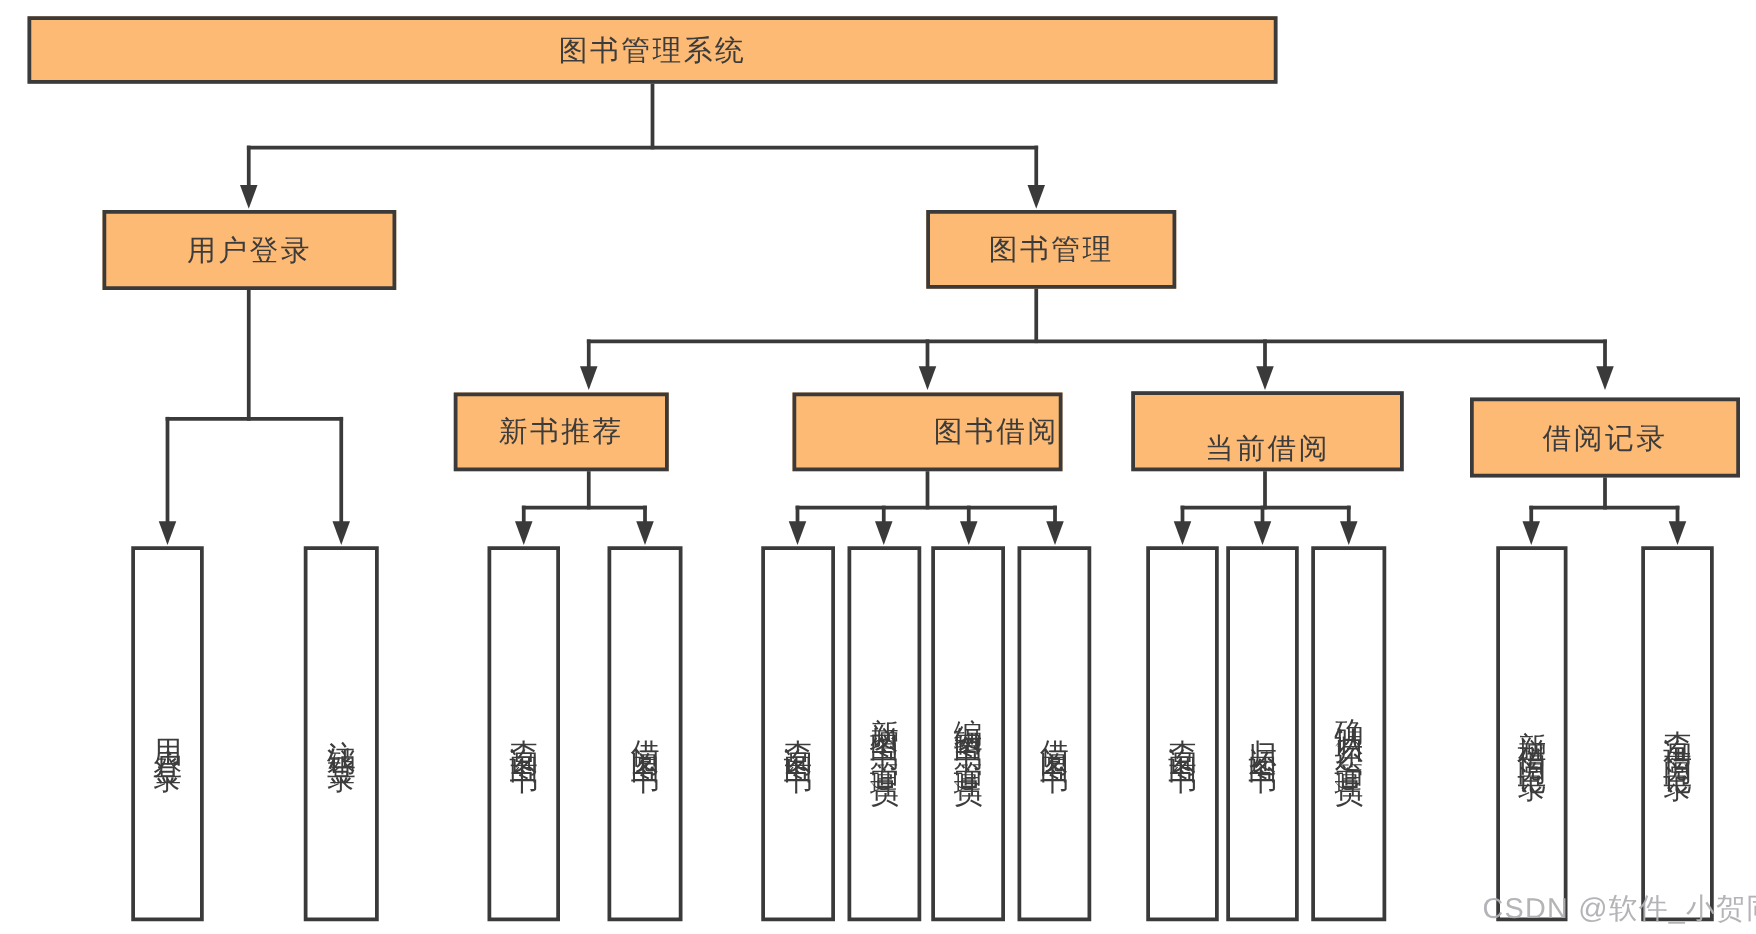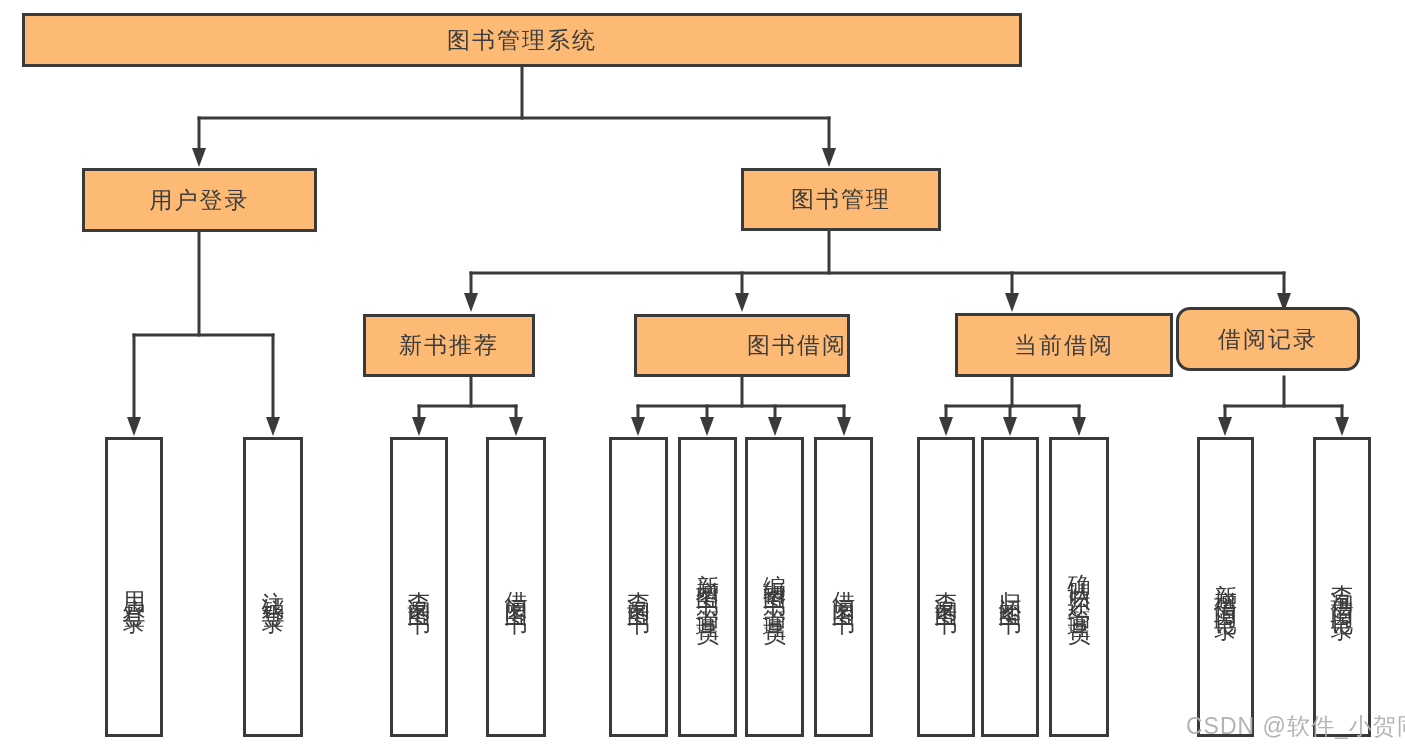--- a/index.html
+++ b/index.html
@@ -44,22 +44,22 @@
     letter-spacing: 7px;
     color: #3c3c3c;
     z-index: 2;
     line-height: 1;
   }
   #node-root          { left: 22px;   top: 13px;  width: 1000px; height: 54px; }
   #node-user-login    { left: 82px;   top: 168px; width: 235px;  height: 64px; }
   #node-book-mgmt     { left: 741px;  top: 168px; width: 200px;  height: 63px; }
   #node-new-book-rec  { left: 363px;  top: 314px; width: 172px;  height: 63px; }
   #node-book-borrow   { left: 634px;  top: 314px; width: 216px;  height: 63px; justify-content: flex-end; }
-  #node-current-borrow{ left: 955px;  top: 313px; width: 218px;  height: 64px; }
-  #node-borrow-records{ left: 1176px; top: 307px; width: 184px;  height: 64px; border-radius: 14px; }
+  #node-current-borrow{ left: 905px;  top: 313px; width: 218px;  height: 64px; align-items: flex-end; }
+  #node-borrow-records{ left: 1176px; top: 318px; width: 216px;  height: 64px; }
 
   #leaf-user-login    { left: 105px;  width: 58px; }
   #leaf-logout        { left: 243px;  width: 60px; }
   #leaf-rec-query     { left: 390px;  width: 58px; }
   #leaf-rec-borrow    { left: 486px;  width: 60px; }
   #leaf-bb-query      { left: 609px;  width: 59px; }
   #leaf-bb-add        { left: 678px;  width: 59px; }
   #leaf-bb-edit       { left: 745px;  width: 59px; }
   #leaf-bb-borrow     { left: 814px;  width: 59px; }
   #leaf-cb-query      { left: 917px;  width: 58px; }

